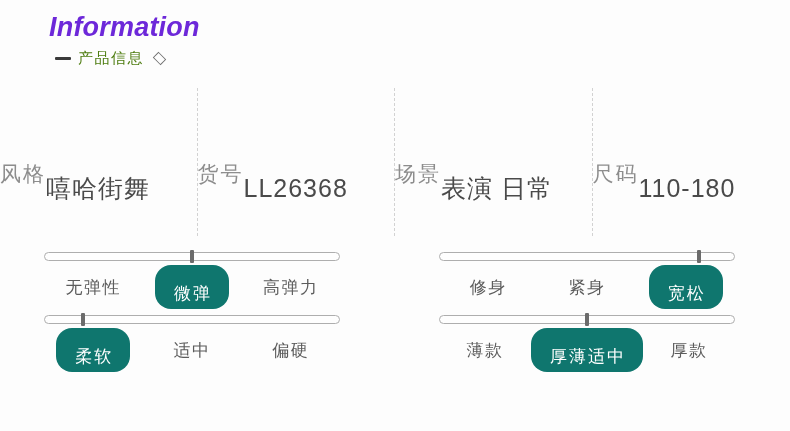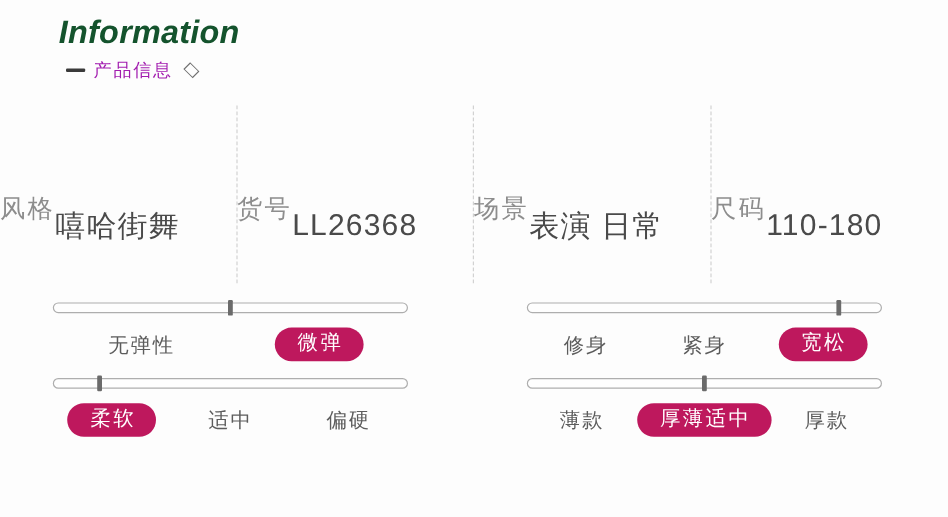--- a/index.html
+++ b/index.html
@@ -19,42 +19,42 @@
   
   .header {
     position: absolute;
     left: 49px;
     top: 12px;
   }
   .title-en {
     font-size: 27px;
     font-weight: bold;
     font-style: italic;
-    color: #14532d;
+    color: #6d28d9;
     letter-spacing: 0.2px;
     line-height: 1.15;
     white-space: nowrap;
   }
   .subtitle-row {
     display: flex;
     align-items: center;
     gap: 7px;
     margin-top: 6px;
     margin-left: 6px;
   }
   .sub-dash {
     display: inline-block;
     width: 16px;
     height: 3px;
     background: #3a3a3a;
     border-radius: 1px;
   }
   .subtitle-cn {
     font-size: 15px;
-    color: #a21caf;
+    color: #4d7c0f;
     letter-spacing: 1.5px;
     white-space: nowrap;
   }
   .sub-diamond {
     display: inline-block;
     width: 9px;
     height: 9px;
     border: 1.3px solid #6f6f6f;
     transform: rotate(45deg) scaleY(0.72);
     margin-left: 3px;
@@ -155,24 +155,24 @@
     align-items: center;
     height: 30px;
   }
   .label-text {
     font-size: 17px;
     color: #5c5c5c;
     letter-spacing: 1.5px;
     white-space: nowrap;
   }
   .label-text.active {
-    background: #be185d;
+    background: #0f766e;
     color: #ffffff;
     border-radius: 16px;
-    padding: 4px 17px 7px 19px;
+    padding: 20px 17px 7px 19px;
     letter-spacing: 2px;
     line-height: 1;
   }
 </style>
 </head>
 <body>
 
 <div class="header">
   <div class="title-en">Information</div>
   <div class="subtitle-row">
@@ -220,20 +220,23 @@
       <div class="track">
         <div class="marker" style="left: 50%;"></div>
       </div>
       <div class="labels">
         <div class="label-slot">
           <span class="label-text">无弹性</span>
         </div>
         <div class="label-slot">
           <span class="label-text active">微弹</span>
         </div>
+        <div class="label-slot">
+          <span class="label-text">高弹力</span>
+        </div>
       </div>
     </div>
 
     <div class="slider-cell right">
       <div class="track">
         <div class="marker" style="left: 88%;"></div>
       </div>
       <div class="labels">
         <div class="label-slot">
           <span class="label-text">修身</span>

